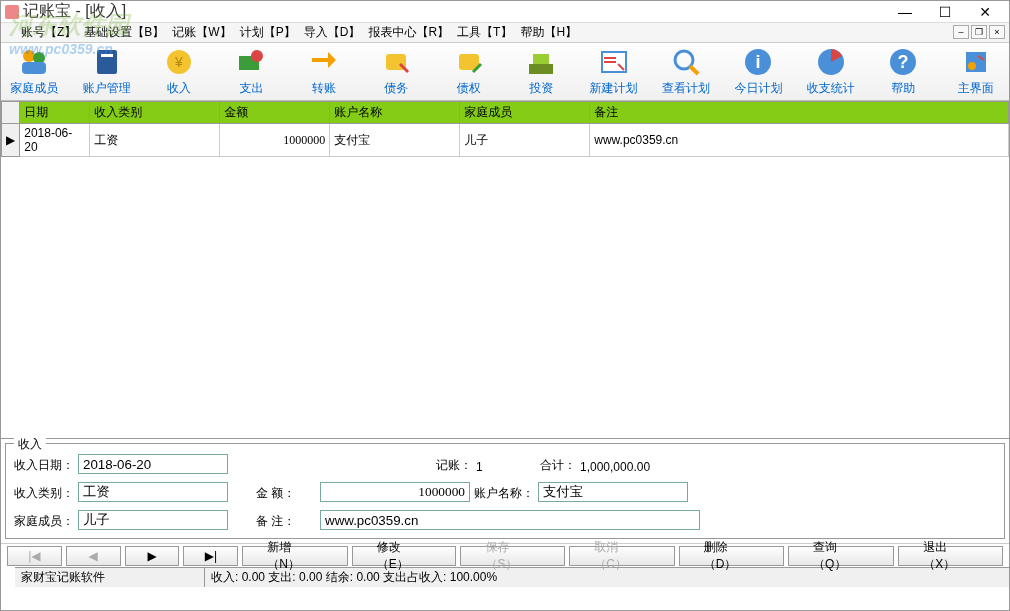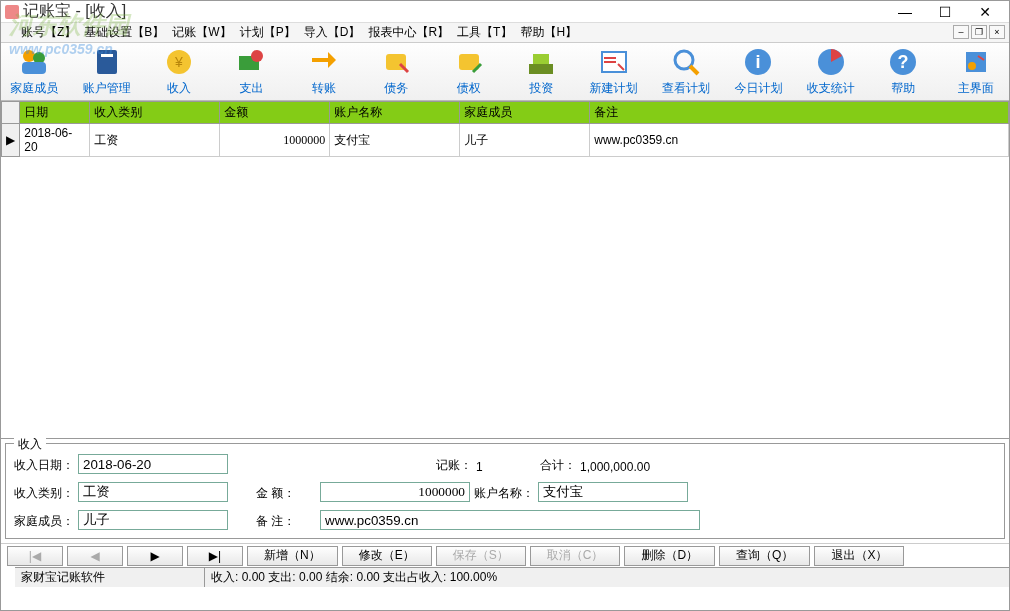--- a/index.html
+++ b/index.html
@@ -25,21 +25,21 @@
 .grid .rowhdr { width: 12px; background: #f0f0f0; border: 1px solid #999; text-align: center; }
 .amount { text-align: right; font-family: Liberation Serif, serif; }
 .detail-panel { border: 1px solid #999; margin: 4px; padding: 2px 8px 8px 8px; position: relative; }
 .detail-panel .legend { position: absolute; top: -8px; left: 8px; background: #fff; padding: 0 4px; font-size: 12px; }
 .form-row { display: flex; align-items: flex-end; margin-top: 8px; gap: 4px; }
 .form-label { width: 60px; text-align: left; }
 .form-input { border: 1px solid #7a9; height: 20px; padding: 0 4px; background: #fff; }
 .nav-bar { height: 24px; display: flex; align-items: center; padding: 2px 6px; gap: 4px; border-top: 1px solid #ccc; }
 .navbtn { width: 56px; height: 20px; border: 1px solid #999; background: linear-gradient(#fefefe,#e8e8e8); cursor: pointer; display: flex; align-items: center; justify-content: center; font-size: 12px; }
 .navbtn.disabled { color: #aaa; }
-.actbtn { padding: 0 16px; height: 20px; border: 1px solid #999; background: linear-gradient(#fefefe,#e8e8e8); cursor: pointer; display: flex; align-items: center; font-size: 12px; }
+.actbtn { padding: 0 24px; height: 20px; border: 1px solid #999; background: linear-gradient(#fefefe,#e8e8e8); cursor: pointer; display: flex; align-items: center; font-size: 12px; }
 .actbtn.disabled { color: #aaa; }
 .statusbar { height: 20px; border-top: 1px solid #999; display: flex; font-size: 12px; background: #f0f0f0; margin-left: 14px; }
 .statusbar .cell { border-right: 1px solid #999; padding: 2px 6px; display: flex; align-items: center; }
 svg { display: block; }
 </style>
 </head>
 <body>
 
 <div class="watermark">
   <span>河东软件园</span>

